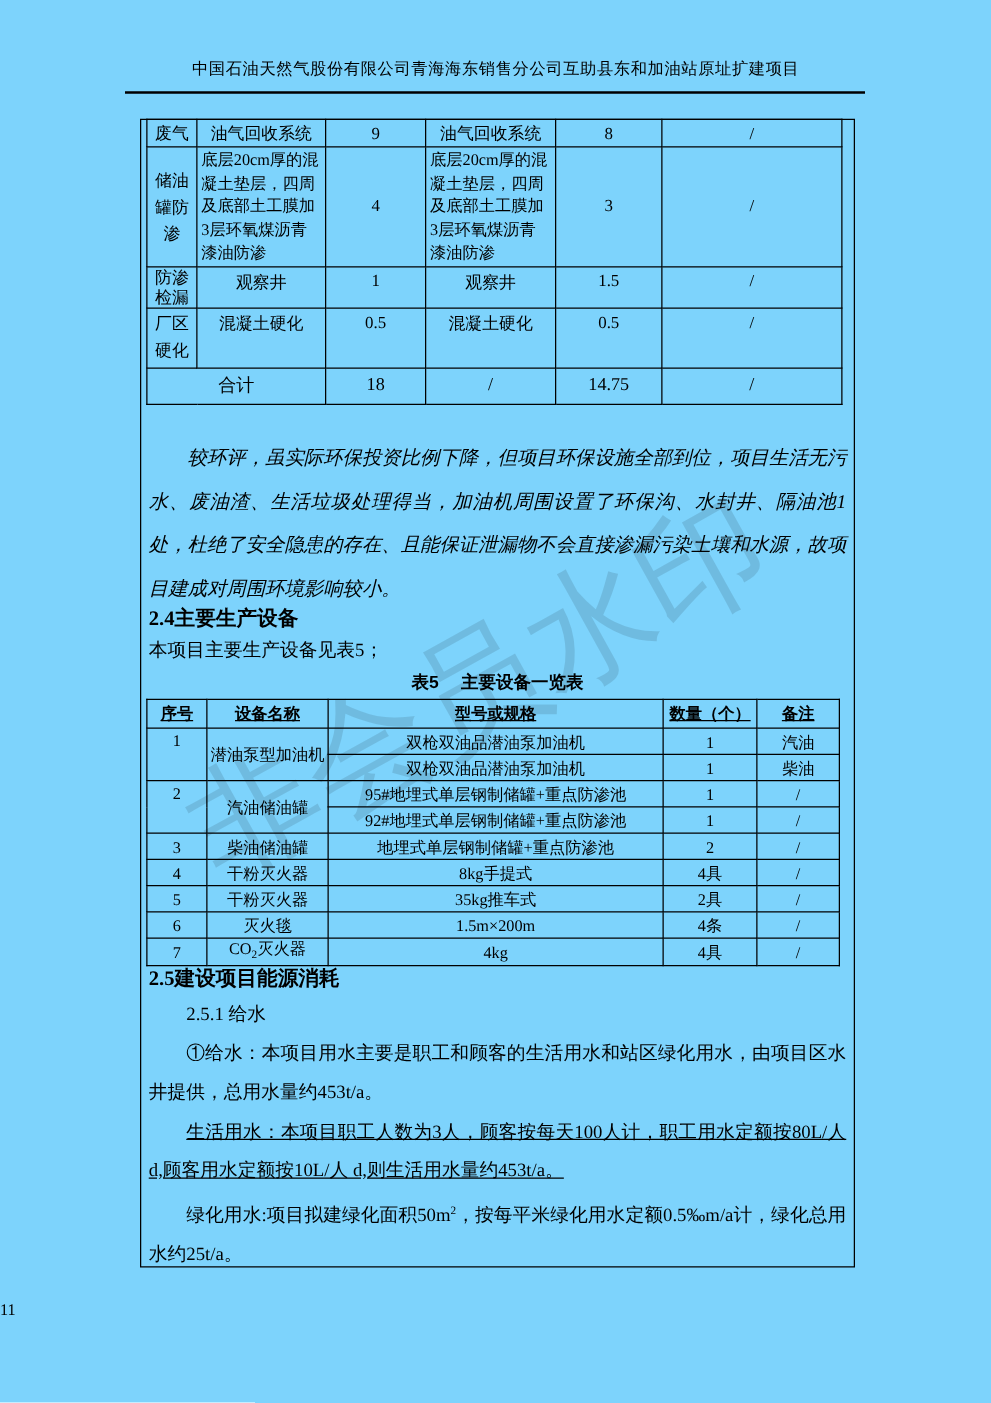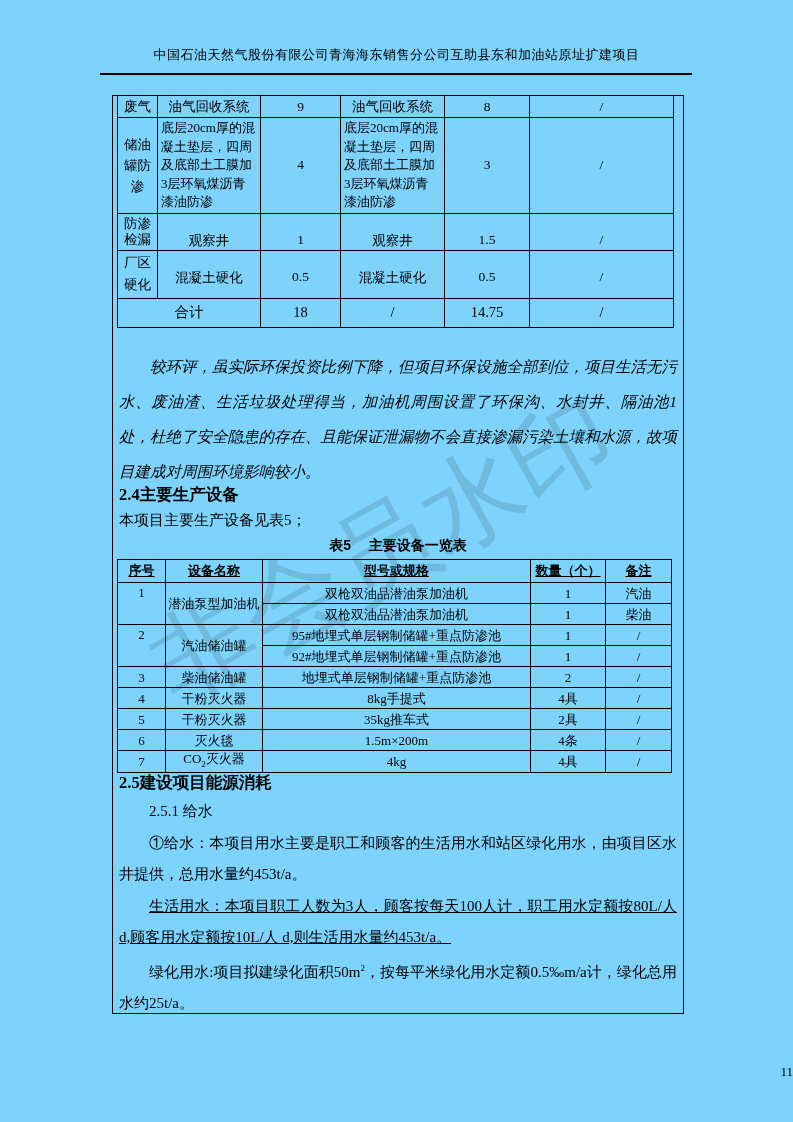--- a/index.html
+++ b/index.html
@@ -30,21 +30,21 @@
   }
   
   table{border-collapse:collapse;table-layout:fixed;background:transparent;}
   td,th{border:1px solid #000;padding:0 2px;text-align:center;vertical-align:middle;
         overflow:hidden;}
   .t-sum{position:absolute;left:4px;top:-1px;width:557px;border:1.5px solid #000;
          font-size:13.5px;}
   .t-sum .cat{line-height:16px;padding:0 1px;}
   .t-sum .spec{text-align:left;font-size:13px;line-height:18.5px;padding:1px 3px;}
   .h22{height:22px;} .h93{height:93px;} .h33{height:33px;} .h48{height:48px;} .h29{height:29px;}
-  .h33 td.vtop,.h48 td.vtop{vertical-align:top;padding-top:18px;}
+  .h33 td.vtop,.h48 td.vtop{vertical-align:top;padding-top:3px;}
   .h48 .cat{line-height:22px;margin-left:45px;}
   .h93 .cat{line-height:21px;margin-left:42px;}
   .total-row td{font-size:14.5px;}
   .t-eq{position:absolute;left:4px;top:463px;width:555px;border:1.5px solid #000;
         font-size:13px;}
   .t-eq th{font-family:"Liberation Sans","DejaVu Sans",sans-serif;font-size:13px;
            font-weight:bold;height:22px;text-decoration:underline;}
   .t-eq td{height:20px;line-height:15px;}
   .va-top{vertical-align:top;padding-top:2px;}
   sub.small{font-size:9px;}
@@ -53,22 +53,22 @@
   .abs{position:absolute;left:6px;width:558px;}
   .para{font-size:15.5px;line-height:35px;text-align:justify;text-indent:2em;margin:0;}
   .para2{font-size:15px;line-height:31px;text-align:justify;text-indent:2em;margin:0;}
   .sec-head{font-family:Liberation Serif, serif;font-weight:bold;
             font-size:16.5px;margin:0;}
   .sub-head{font-size:15px;margin:0;padding-left:2em;}
   .tbl-caption{font-family:"Liberation Sans","DejaVu Sans",sans-serif;font-weight:bold;
                font-size:14px;text-align:center;margin:0;}
   .intro-line{font-size:15px;margin:0;}
   
-  .page-number{position:absolute;top:1040px;left:0;width:100%;text-align:right;
-               font-size:13px;margin-top:24px;}
+  .page-number{position:absolute;top:1040px;left:0;width:100%;text-align:left;
+               font-size:13px;}
 </style>
 </head>
 <body>
 
 <div class="page">
 
   <div class="header-title">中国石油天然气股份有限公司青海海东销售分公司互助县东和加油站原址扩建项目</div>
   <div class="header-rule"></div>
 
   <div class="watermark">非会员水印</div>

